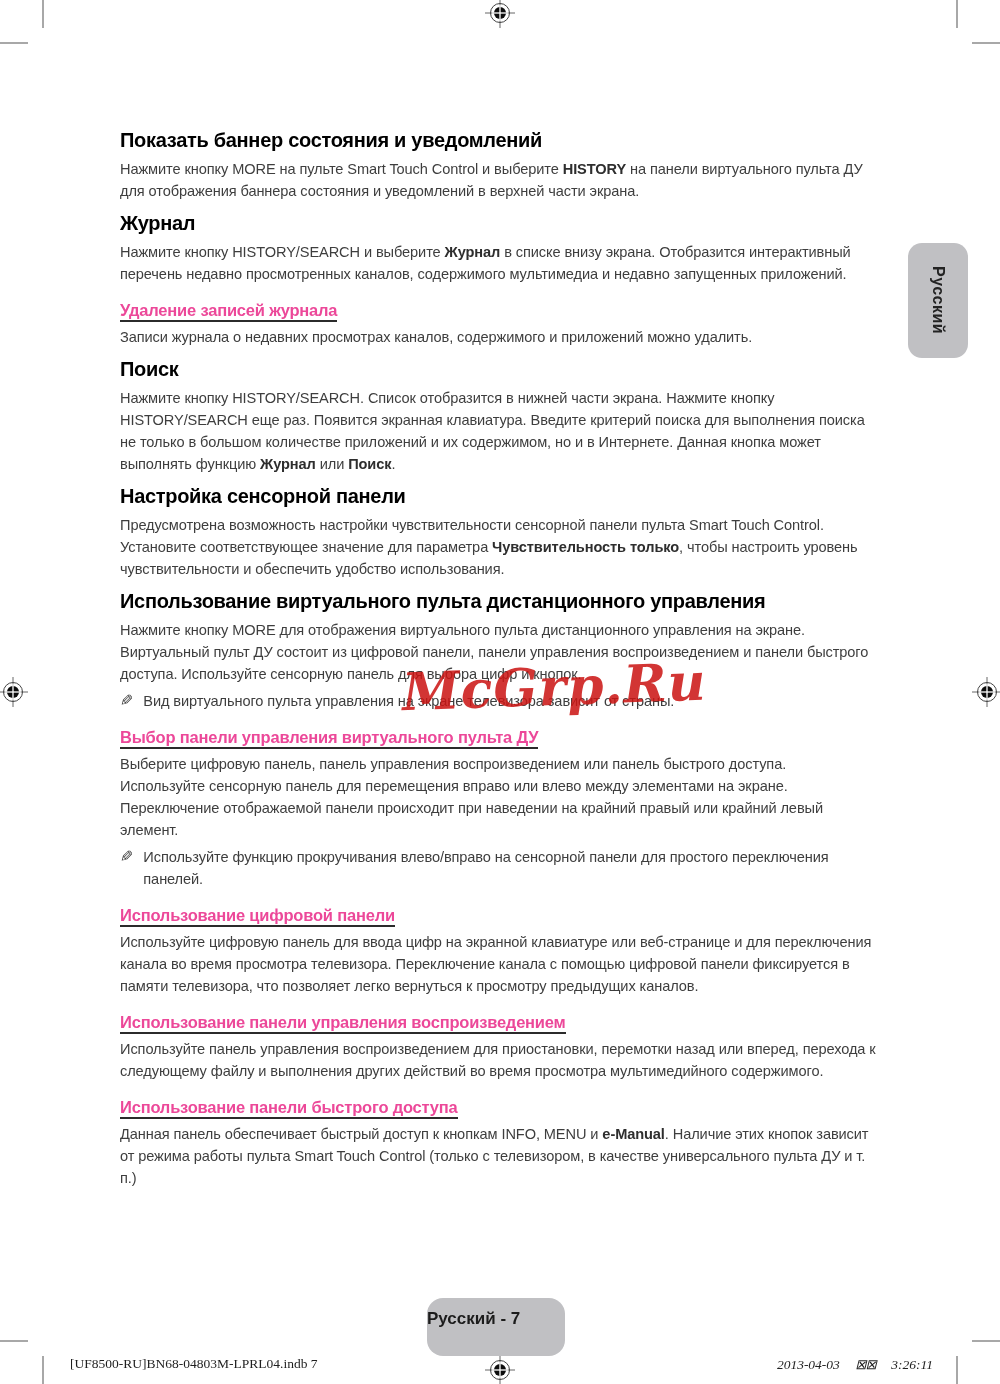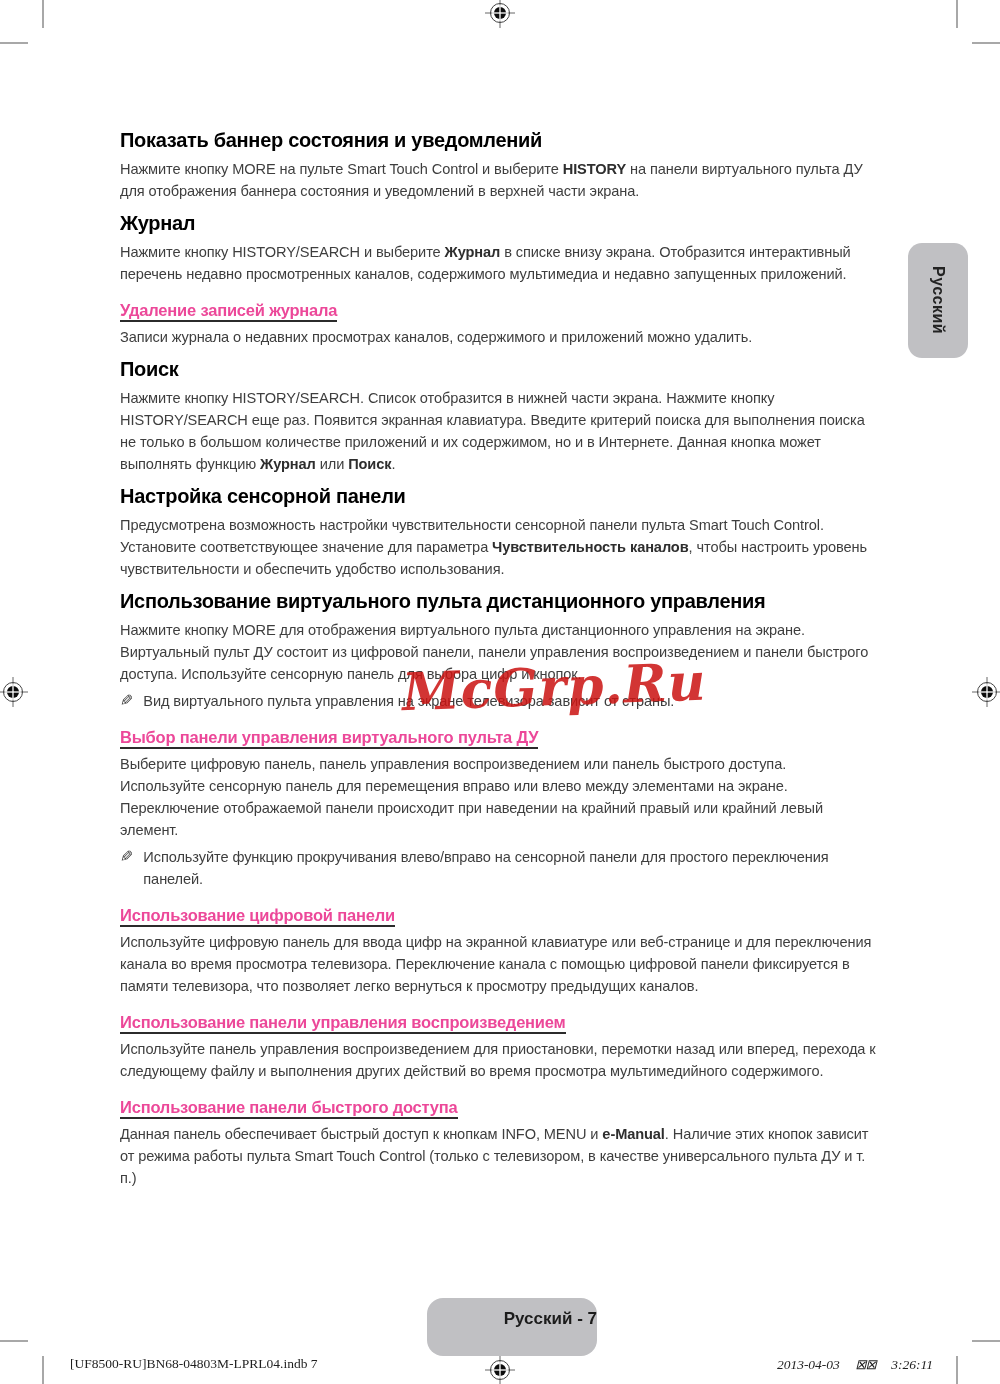--- a/index.html
+++ b/index.html
@@ -22,22 +22,22 @@
   
   .side-tab{
     position:absolute;left:908px;top:243px;width:60px;height:115px;
     background:#c0c0c3;border-radius:14px;display:flex;align-items:center;justify-content:center;
   }
   .side-tab-label{
     writing-mode:vertical-rl;font-size:16px;font-weight:bold;color:#232323;letter-spacing:0.5px;
   }
   
   .footer-tab{
-    position:absolute;left:427px;top:1298px;width:170px;height:58px;
-    background:#c0c0c3;border-radius:16px;text-align:right;
+    position:absolute;left:427px;top:1298px;width:138px;height:58px;
+    background:#c0c0c3;border-radius:16px;text-align:left;
   }
   .footer-tab-label{font-size:17px;font-weight:bold;color:#1c1c1c;margin-top:11px;display:inline-block;}
   
   .watermark{
     position:absolute;left:402px;top:656px;font-family:"DejaVu Serif",serif;
     font-style:italic;font-weight:bold;font-size:52px;color:#cb1513;opacity:0.86;
     transform:rotate(-2deg);white-space:nowrap;letter-spacing:1px;
   }
   
   .cropmark{position:absolute;background:#a8a8a8;}
@@ -102,21 +102,21 @@
 <div id="content">
     <div class="h1">Показать баннер состояния и уведомлений</div>
     <div class="p"><span>Нажмите кнопку MORE на пульте Smart Touch Control и выберите </span><span class="b">HISTORY</span><span> на панели виртуального пульта ДУ для отображения баннера состояния и уведомлений в верхней части экрана.</span></div>
     <div class="h1">Журнал</div>
     <div class="p"><span>Нажмите кнопку HISTORY/SEARCH и выберите </span><span class="b">Журнал</span><span> в списке внизу экрана. Отобразится интерактивный перечень недавно просмотренных каналов, содержимого мультимедиа и недавно запущенных приложений.</span></div>
     <div class="h2wrap"><span class="h2">Удаление записей журнала</span></div>
     <div class="p"><span>Записи журнала о недавних просмотрах каналов, содержимого и приложений можно удалить.</span></div>
     <div class="h1">Поиск</div>
     <div class="p"><span>Нажмите кнопку HISTORY/SEARCH. Список отобразится в нижней части экрана. Нажмите кнопку HISTORY/SEARCH еще раз. Появится экранная клавиатура. Введите критерий поиска для выполнения поиска не только в большом количестве приложений и их содержимом, но и в Интернете. Данная кнопка может выполнять функцию </span><span class="b">Журнал</span><span> или </span><span class="b">Поиск</span><span>.</span></div>
     <div class="h1">Настройка сенсорной панели</div>
-    <div class="p"><span>Предусмотрена возможность настройки чувствительности сенсорной панели пульта Smart Touch Control. Установите соответствующее значение для параметра </span><span class="b">Чувствительность каналов</span><span>, чтобы настроить уровень чувствительности и обеспечить удобство использования.</span></div>
+    <div class="p"><span>Предусмотрена возможность настройки чувствительности сенсорной панели пульта Smart Touch Control. Установите соответствующее значение для параметра </span><span class="b">Чувствительность только</span><span>, чтобы настроить уровень чувствительности и обеспечить удобство использования.</span></div>
     <div class="h1">Использование виртуального пульта дистанционного управления</div>
     <div class="p"><span>Нажмите кнопку MORE для отображения виртуального пульта дистанционного управления на экране. Виртуальный пульт ДУ состоит из цифровой панели, панели управления воспроизведением и панели быстрого доступа. Используйте сенсорную панель для выбора цифр и кнопок.</span></div>
     <div class="note">
       <span class="note-icon">✎</span>
       <span class="note-text"><span>Вид виртуального пульта управления на экране телевизора зависит от страны.</span></span>
     </div>
     <div class="h2wrap"><span class="h2">Выбор панели управления виртуального пульта ДУ</span></div>
     <div class="p"><span>Выберите цифровую панель, панель управления воспроизведением или панель быстрого доступа.</span><br><span>Используйте сенсорную панель для перемещения вправо или влево между элементами на экране. Переключение отображаемой панели происходит при наведении на крайний правый или крайний левый элемент.</span></div>
     <div class="note">
       <span class="note-icon">✎</span>

